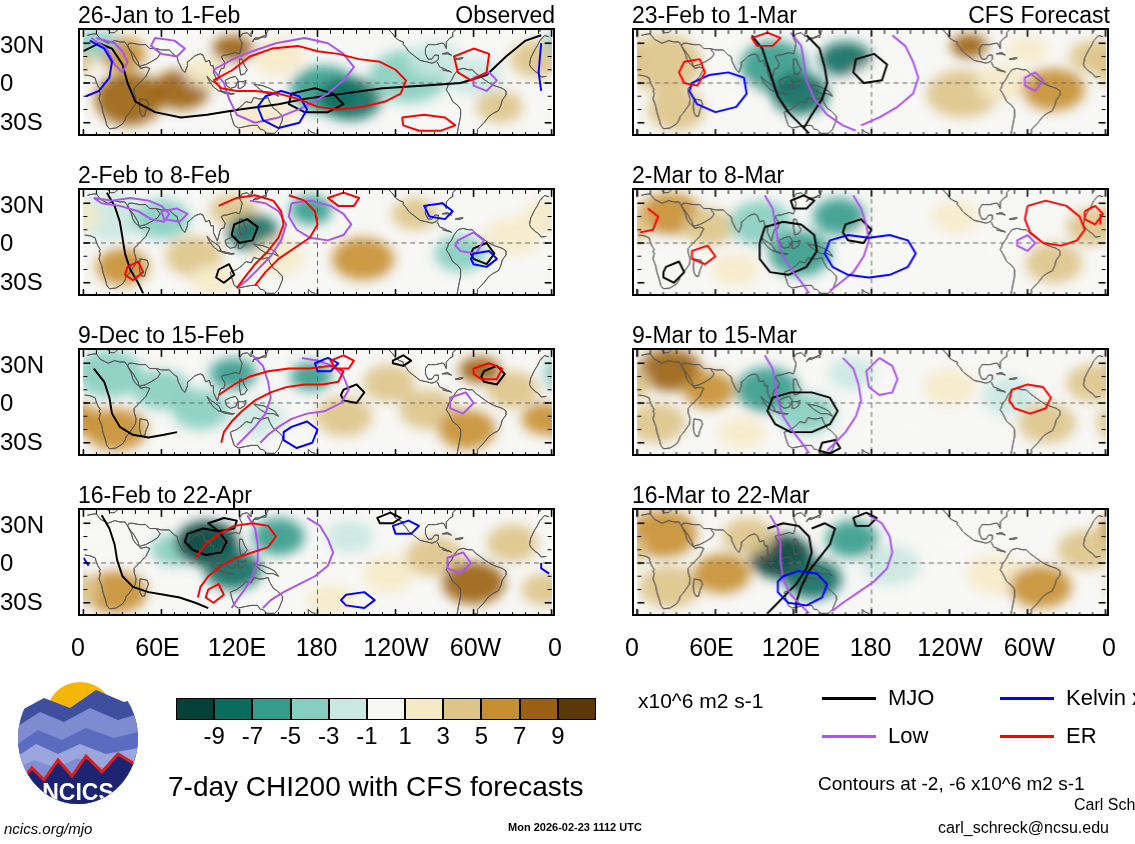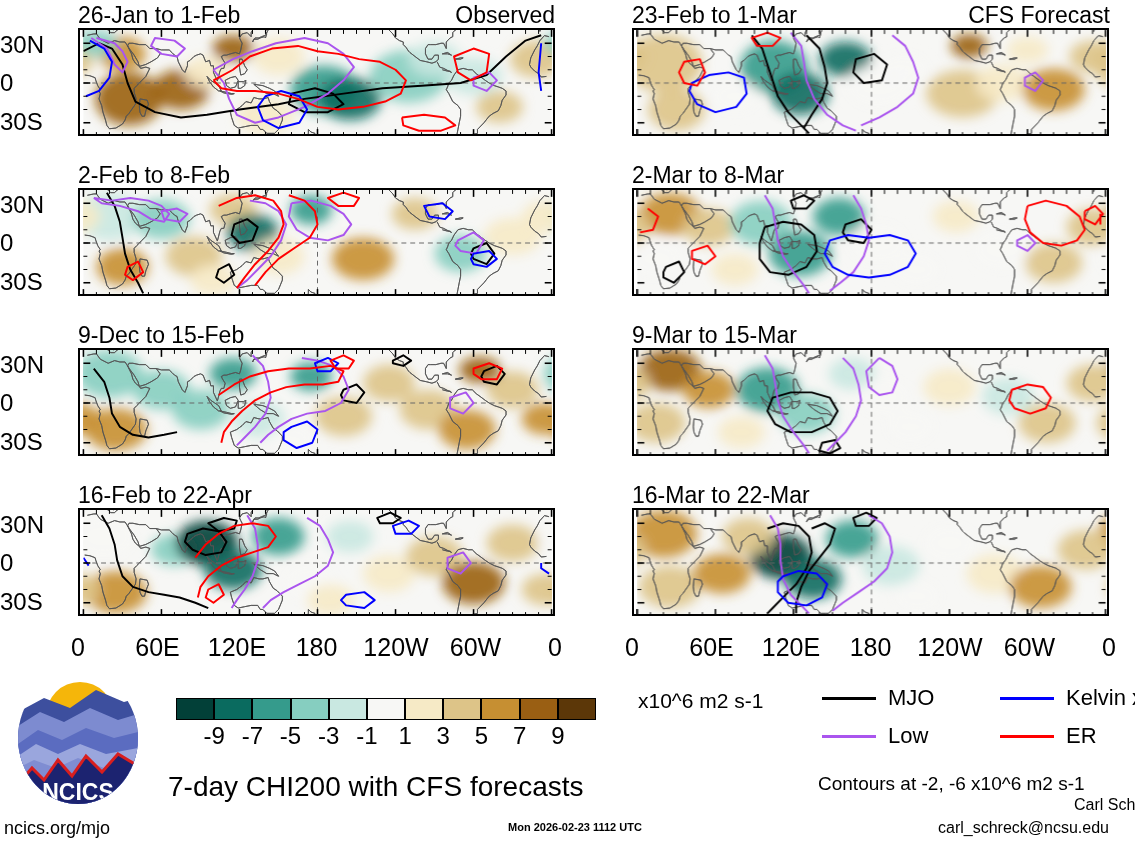--- a/index.html
+++ b/index.html
@@ -13,21 +13,21 @@
   .maprect{position:absolute;border:2px solid #000;box-sizing:border-box;overflow:hidden;background:#fff;}
   .cbseg{position:absolute;top:0;height:22px;border:1px solid #000;box-sizing:border-box;}
   .cblab{position:absolute;font-size:24px;line-height:24px;text-align:center;white-space:nowrap;}
   .cbunit{position:absolute;font-size:21px;line-height:21px;white-space:nowrap;}
   .bigtitle{position:absolute;font-size:28px;line-height:33px;white-space:nowrap;}
   .legline{position:absolute;height:3px;}
   .legtxt{position:absolute;font-size:22px;line-height:22px;white-space:nowrap;}
   .smalltxt{position:absolute;font-size:19px;line-height:19px;white-space:nowrap;}
   .tinytxt{position:absolute;font-size:16px;line-height:16px;white-space:nowrap;}
   .stamp{position:absolute;font-size:11px;line-height:11px;font-weight:bold;white-space:nowrap;}
-  .foot{position:absolute;font-size:18px;line-height:15px;white-space:nowrap;}
+  .foot{position:absolute;font-size:15px;line-height:15px;white-space:nowrap;font-style:italic;}
   svg{display:block;}
 </style>
 </head>
 <body>
 
 <div class="ptitle" style="left:78px;  top:4px;">26-Jan to 1-Feb</div>
 <div class="ptitle right" style="left:385px; top:4px; width:170px;">Observed</div>
 <div class="ptitle" style="left:632px; top:4px;">23-Feb to 1-Mar</div>
 <div class="ptitle right" style="left:930px; top:4px; width:180px;">CFS Forecast</div>
 

